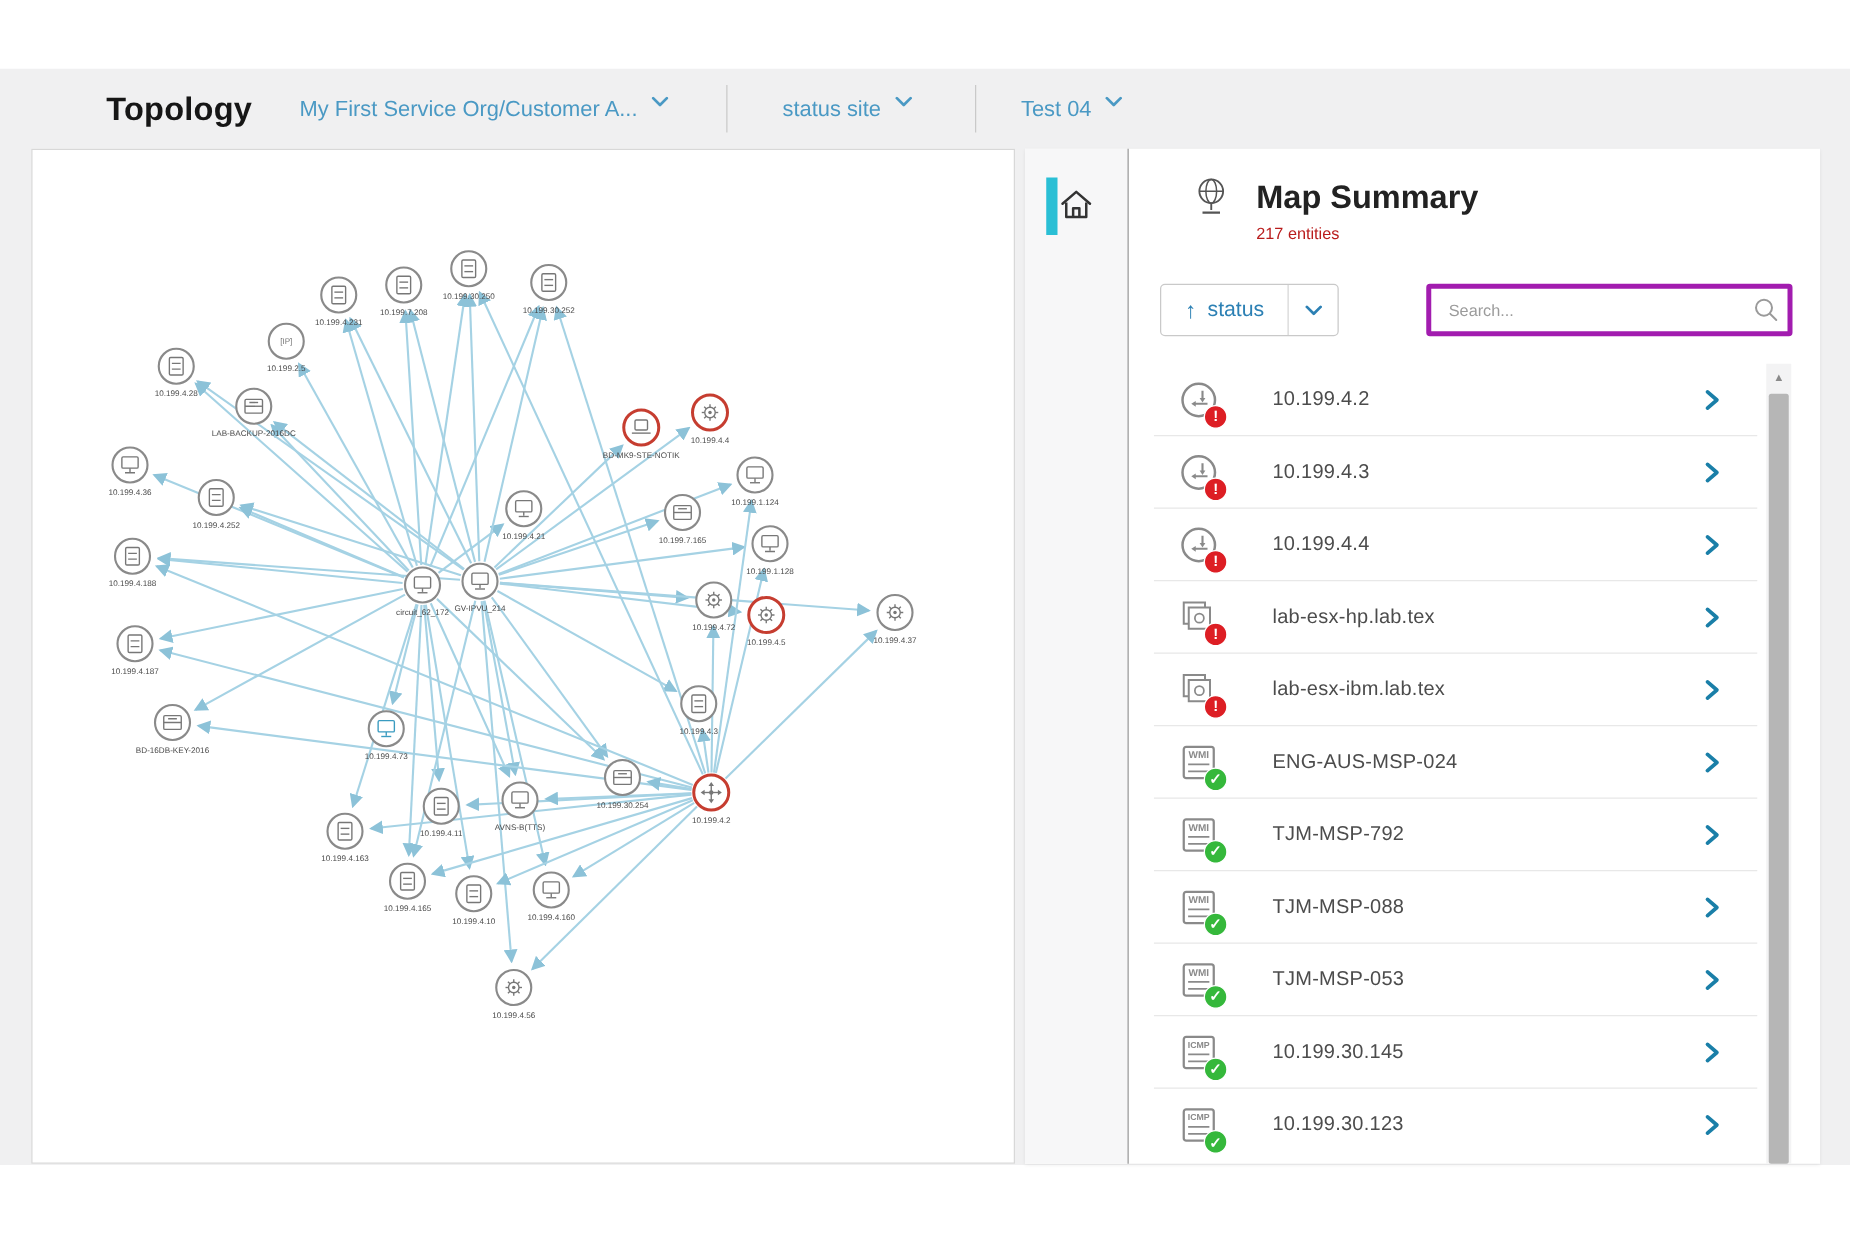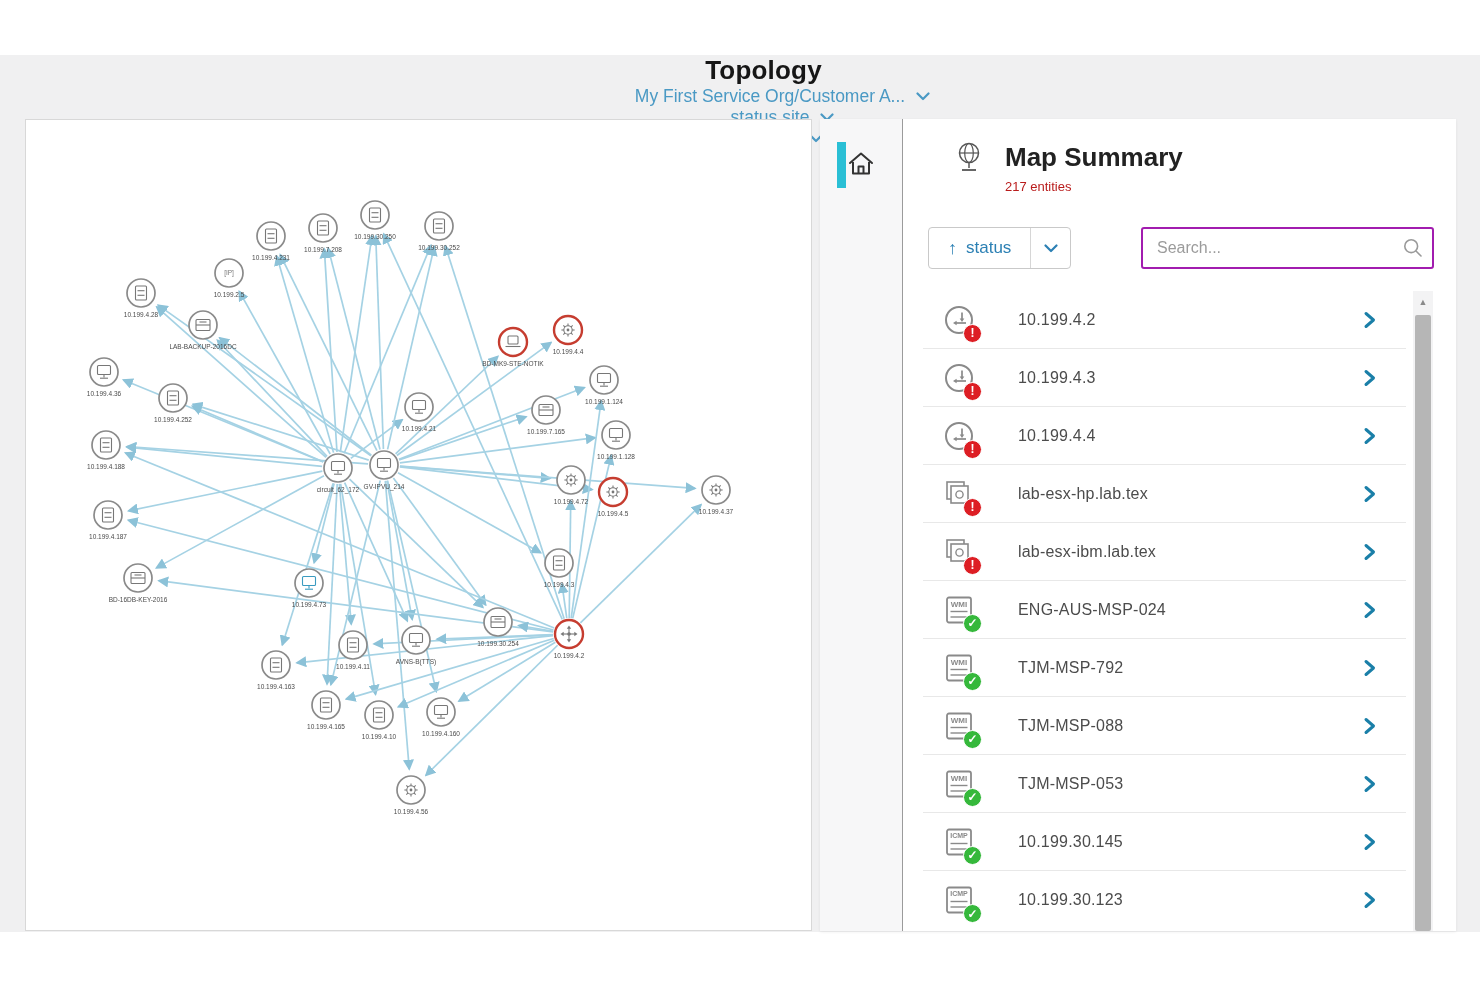--- a/index.html
+++ b/index.html
@@ -1,22 +1,22 @@
 <!DOCTYPE html>
 <html><head>
 <meta charset="utf-8">
 <style>
   * { margin:0; padding:0; box-sizing:border-box; }
   html,body { width:1480px; height:987px; background:#fff; font-family:"Liberation Sans", sans-serif; overflow:hidden; }
   .app { position:absolute; left:0; top:55px; width:1480px; height:877px; background:#f0f0f1; }
 
   
-  .topbar { position:absolute; left:0; top:0; width:100%; height:64px; display:flex; align-items:center; padding-left:85px;flex-direction:column; }
+  .topbar { position:absolute; left:0; top:0; width:100%; height:64px; display:flex; align-items:center; padding-left:85px; }
   .page-title { font-size:26px; font-weight:700; color:#161616; letter-spacing:.2px; margin-right:38px; }
-  .dd { display:flex; align-items:center; gap:11px; background:none; border:none; cursor:pointer;
+  .dd { display:flex; gap:11px; background:none; border:none; cursor:pointer;
         color:#4a99c4; font-size:17.5px; font-family:inherit; }
   .vsep { width:1px; height:38px; background:#c9c9c9; }
   .vsep.s1 { margin:0 44px 0 46px; } .vsep.s2 { margin:0 36px 0 50px; }
 
   
   .canvas-card { position:absolute; left:25px; top:64px; width:787px; height:812px; background:#fff; border:1px solid #d8d8d8; }
   .node-label { font-size:6.5px; fill:#4a4a4a; text-anchor:middle; }
 
   
   .side-card { position:absolute; left:820px; top:64px; width:636px; height:812px; background:#fff; display:flex; box-shadow:0 1px 3px rgba(0,0,0,.07); }
@@ -30,22 +30,22 @@
   .sum-sub { font-size:13px; color:#b91c1c; margin-top:6px; }
 
   .controls { position:absolute; left:25px; right:22px; top:108px; height:42px; display:flex; justify-content:space-between; }
   .sortbtn { display:flex; border:1px solid #c9c9c9; border-radius:4px; background:#fff; height:42px; }
   .sort-main { display:flex; align-items:center; gap:9px; padding:0 19px; border:none; background:none; cursor:pointer;
                color:#2c80b4; font-size:17px; font-family:inherit; }
   .sort-main .up { font-size:18px; font-weight:700; }
   .sort-caret { width:40px; display:flex; align-items:center; justify-content:center; border:none; background:none;
                 border-left:1px solid #d6d6d6; color:#2c80b4; cursor:pointer; }
   .search { position:relative; width:293px; height:42px; }
-  .search input { width:100%; height:100%; border:2px solid #a21caf; border-radius:3px; padding:0 38px 0 14px;
-                  font-size:16px; font-family:inherit; color:#444; }
+  .search input { width:100%; height:100%; border:4px solid #a21caf; border-radius:3px; padding:0 38px 0 14px;
+                  font-size:13px; font-family:inherit; color:#444; }
   .search input::placeholder { color:#9b9b9b; }
   .search .mag { position:absolute; right:11px; top:11px; }
 
   .list { position:absolute; left:20px; top:172px; width:483px; bottom:0; overflow:hidden; }
   .row { height:58px; display:flex; align-items:center; border-bottom:1px solid #e8e8e8; cursor:pointer; }
   .row:last-child { border-bottom:none; }
   .ent-icon { position:relative; width:32px; height:32px; margin-left:20px; flex:none; }
   .badge { position:absolute; right:-7px; bottom:-7px; width:19px; height:19px; border-radius:50%;
            color:#fff; font-size:12px; font-weight:700; display:flex; align-items:center; justify-content:center;
            border:1.5px solid #fff; }

